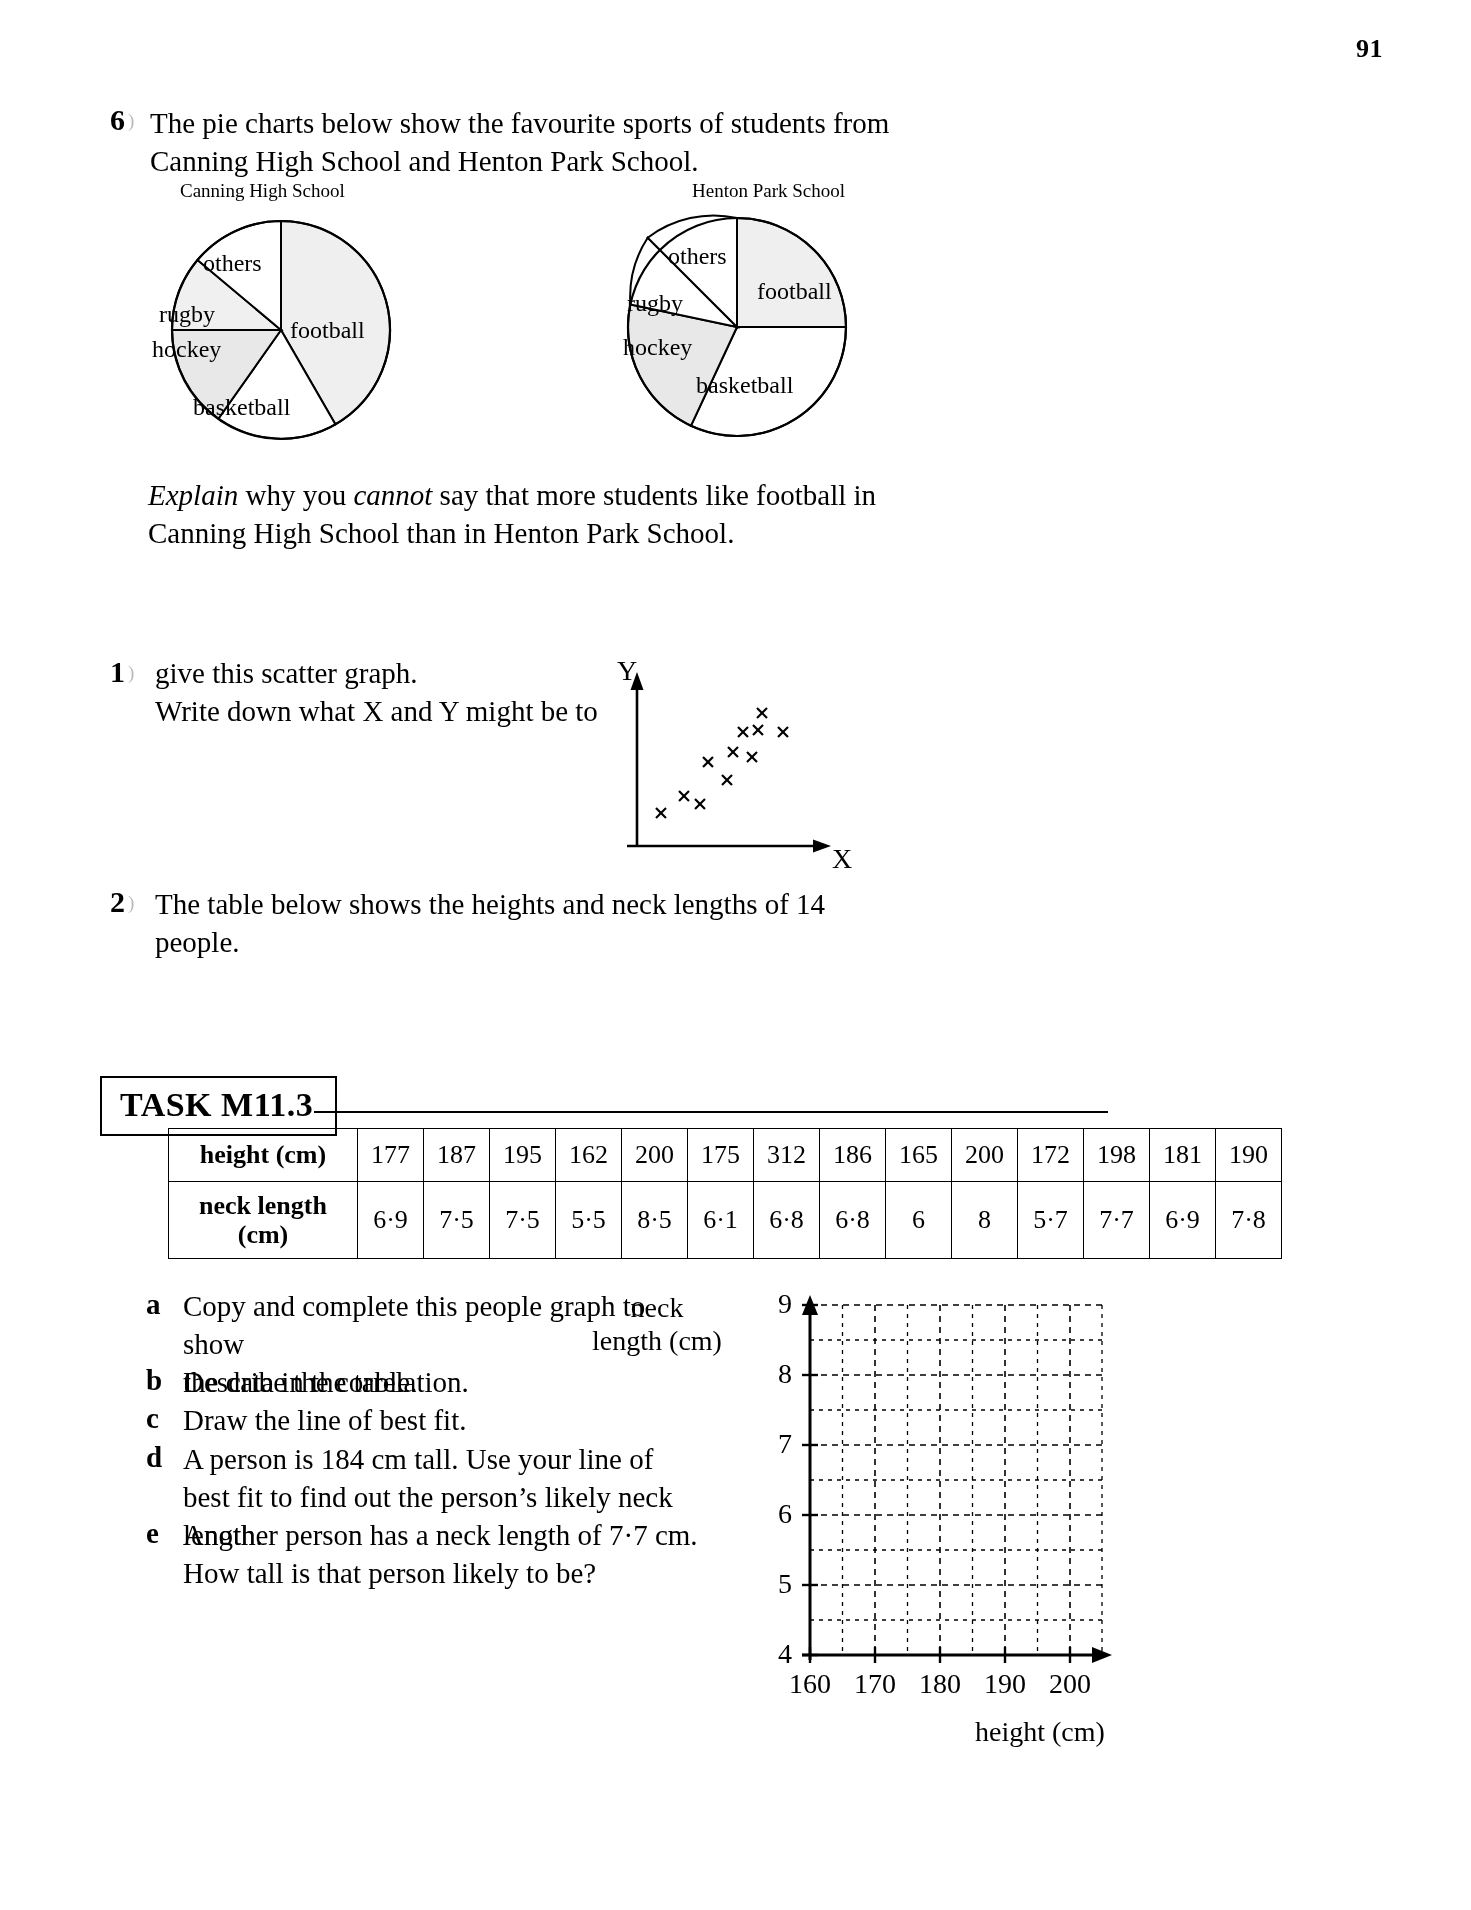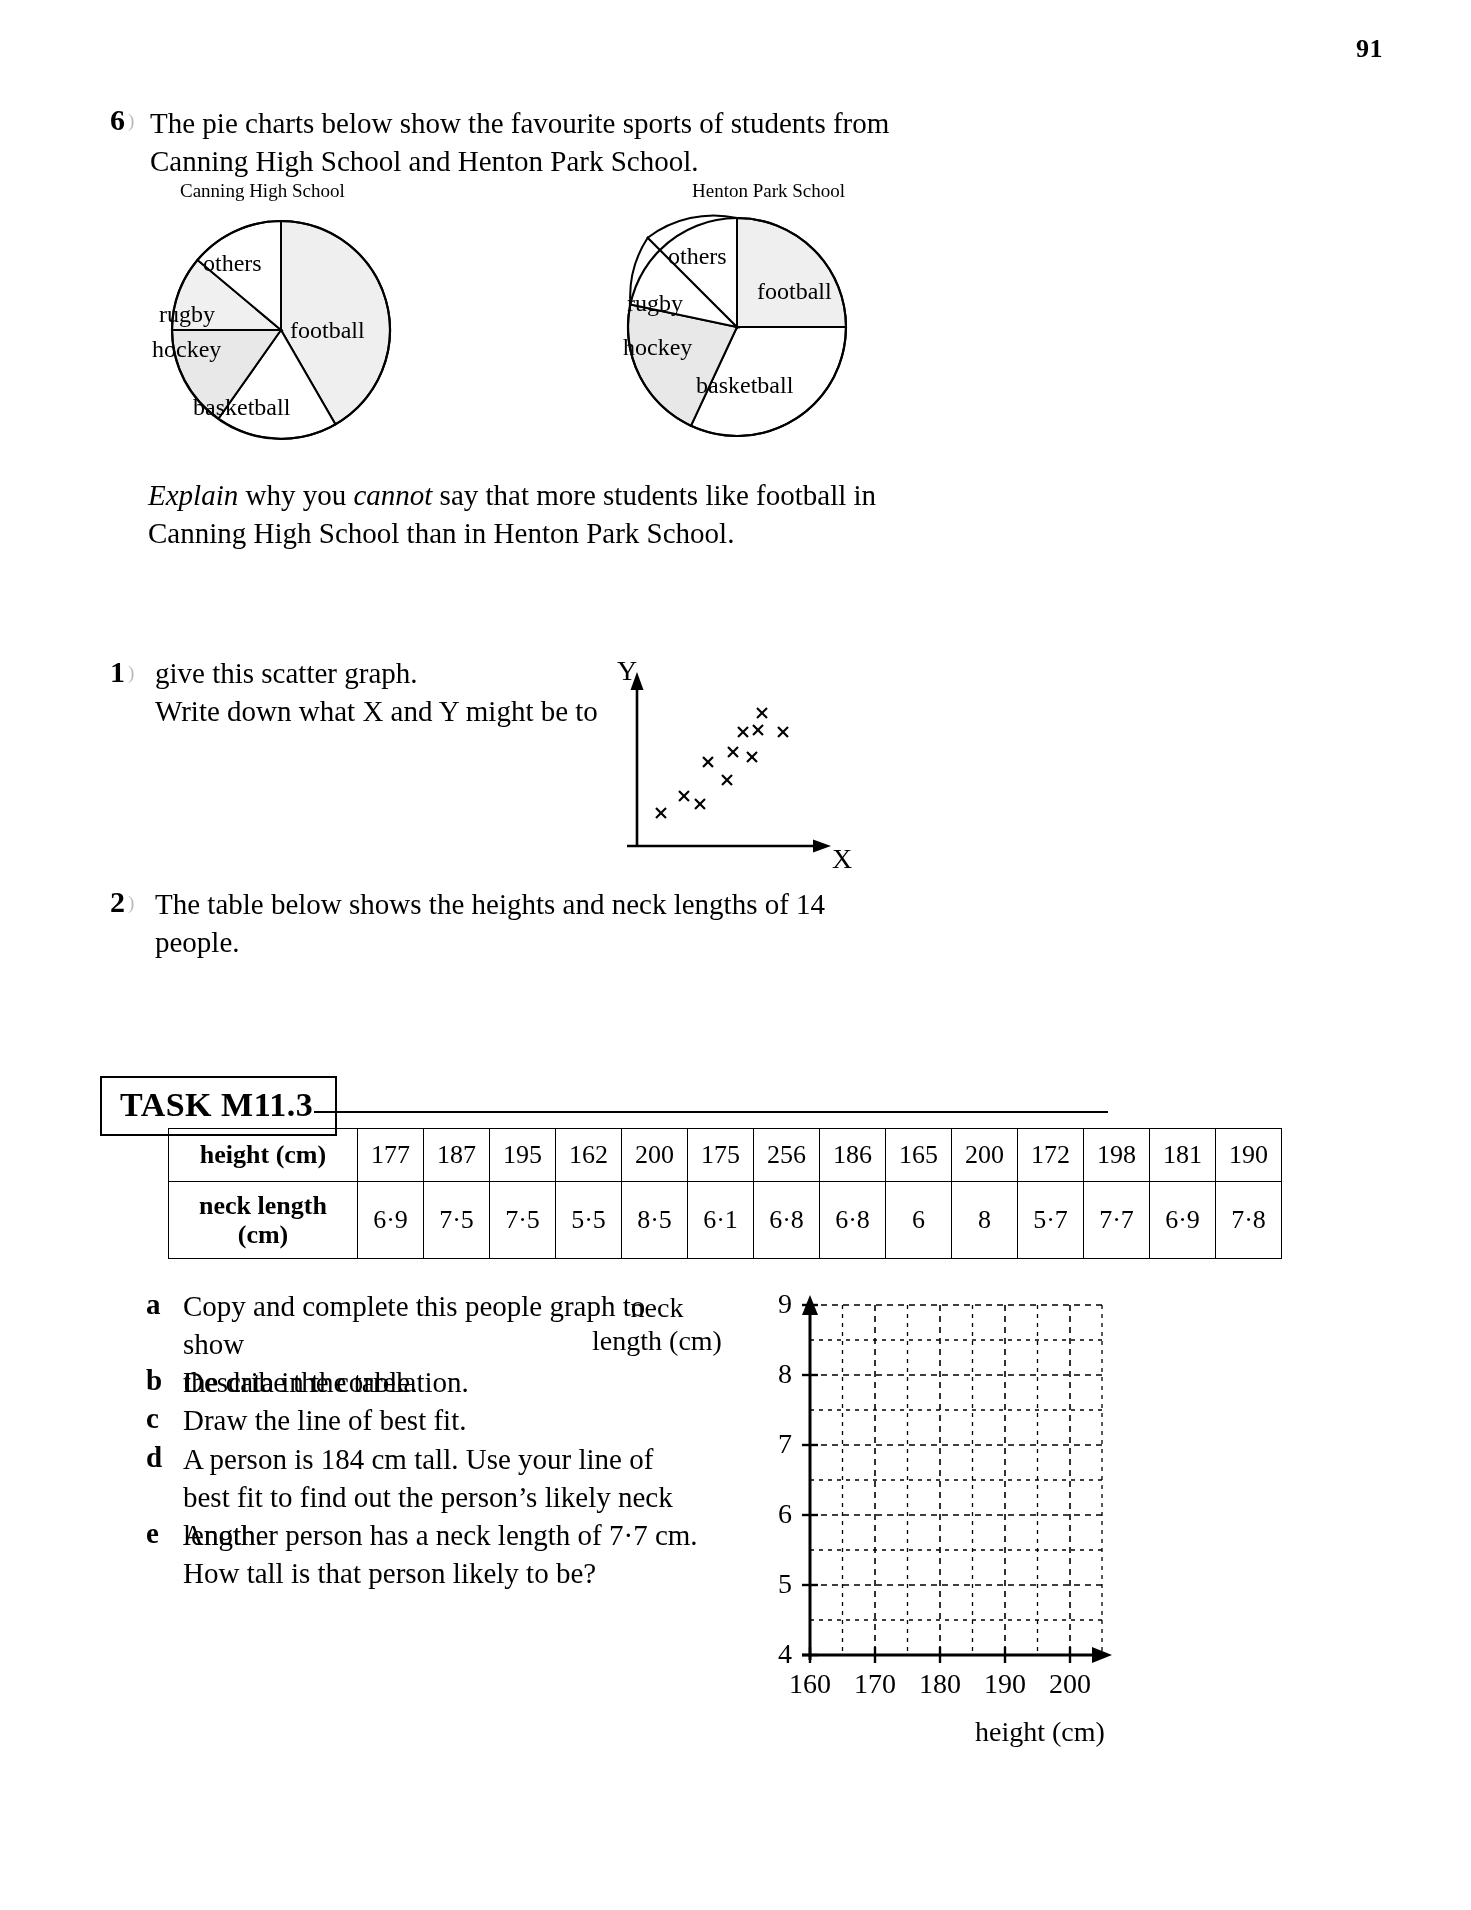--- a/index.html
+++ b/index.html
@@ -233,21 +233,21 @@
   <table class="data">
     <tbody>
         <tr>
       <td class="hdr">height (cm)</td>
       <td class="val">177</td>
       <td class="val">187</td>
       <td class="val">195</td>
       <td class="val">162</td>
       <td class="val">200</td>
       <td class="val">175</td>
-      <td class="val">256</td>
+      <td class="val">312</td>
       <td class="val">186</td>
       <td class="val">165</td>
       <td class="val">200</td>
       <td class="val">172</td>
       <td class="val">198</td>
       <td class="val">181</td>
       <td class="val">190</td>
     </tr>
     <tr class="r2">
       <td class="hdr">

